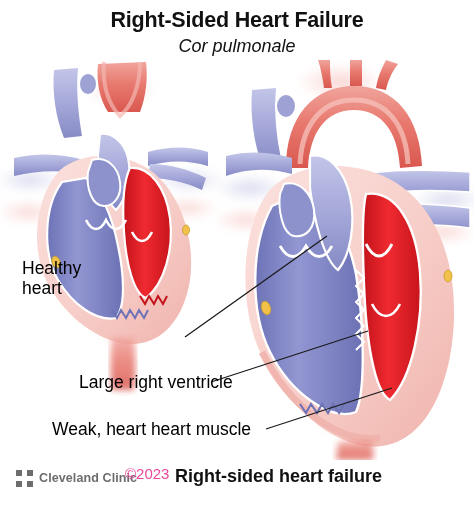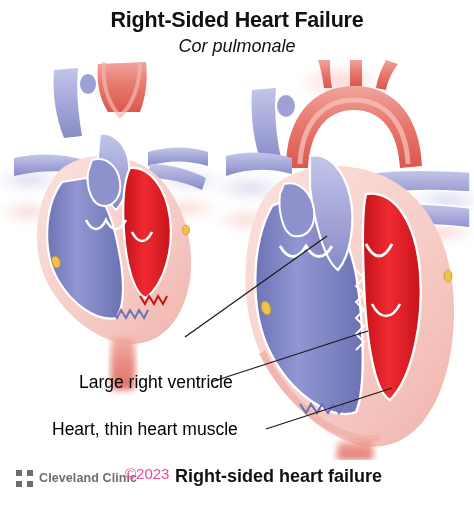--- a/index.html
+++ b/index.html
@@ -275,22 +275,24 @@
       <path d="M338,382 C336,400 336,400 338,400 L372,400 C374,398 374,392 372,380 Z" fill="url(#gAorta)" opacity="0.8" filter="url(#soft)"></path>
     </g>
   </svg>
 
   <svg id="leaders" viewBox="0 0 474 508">
     <line x1="185" y1="337" x2="327" y2="236" stroke="#1a1a1a" stroke-width="1.3"></line>
     <line x1="211" y1="382" x2="368" y2="331" stroke="#1a1a1a" stroke-width="1.3"></line>
     <line x1="266" y1="429" x2="392" y2="388" stroke="#1a1a1a" stroke-width="1.3"></line>
   </svg>
 
+  <div class="label two-line" id="label-healthy">Healthy
+heart</div>
   <div class="label" id="label-ventricle">Large right ventricle</div>
-  <div class="label" id="label-muscle">Heart, thin heart muscle</div>
+  <div class="label" id="label-muscle">Weak, heart heart muscle</div>
 
   <div class="footer">
     <div class="cc-logo">
       <span class="tl"></span>
         <span class="tr"></span>
       <span class="bl"></span>
         <span class="br"></span>
     </div>
     <div class="cc-name">Cleveland Clinic</div>
     <div class="cc-copy">©2023</div>

